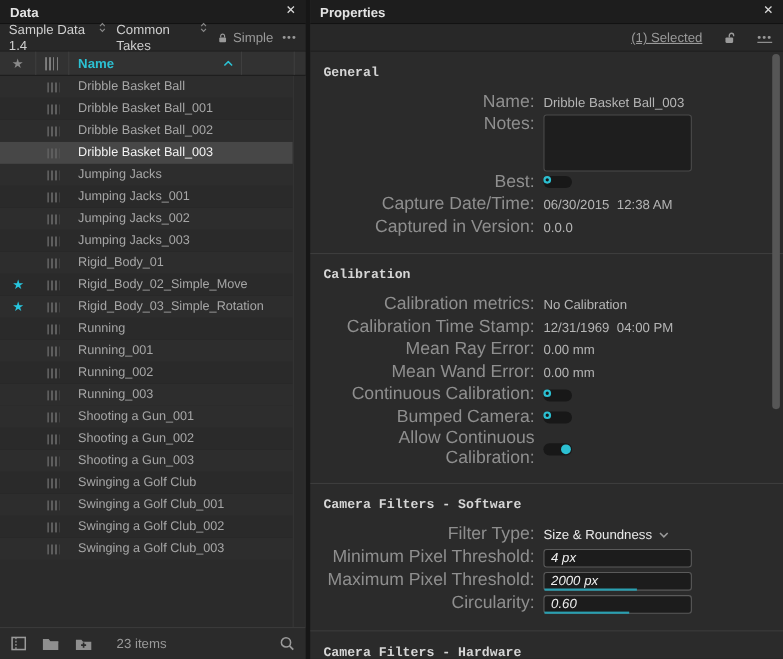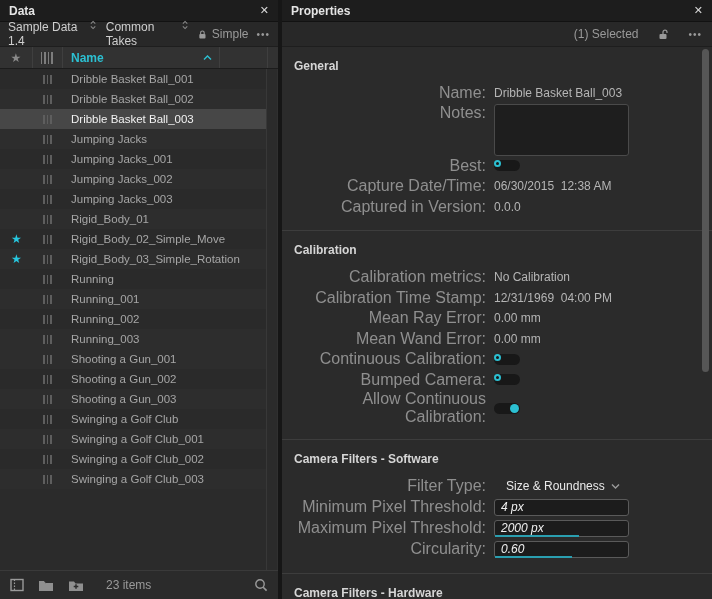--- a/index.html
+++ b/index.html
@@ -49,36 +49,36 @@
   .take-row .c-name{padding-left:8px;white-space:nowrap;}
   .data-footer{height:29px;flex:0 0 29px;background:#2b2b2b;border-top:1px solid #3a3a3a;
     display:flex;align-items:center;gap:14px;padding:0 10px;}
   .data-footer .count{color:#9a9a9a;font-size:12px;margin-left:8px;}
   .data-footer .fspacer{flex:1;}
 
   .gap{width:4px;flex:0 0 4px;background:#161616;}
 
   
   .props-panel{flex:1;}
-  .props-toolbar{justify-content:flex-end;gap:20px;color:#9a9a9a;padding-right:10px;}
+  .props-toolbar{justify-content:flex-end;gap:20px;color:#9a9a9a;padding-right:10px;text-decoration:underline;}
   .props-content{flex:1;position:relative;overflow:hidden;}
   .scroll-thumb{position:absolute;top:2px;right:3px;width:7px;height:323px;border-radius:4px;background:#565656;}
   .section{padding:12px 0 13px 0;}
   .section-sep{height:1px;background:#3d3d3d;}
-  .sec-header{font-size:12px;font-weight:bold;color:#d6d6d6;padding-left:12px;margin-bottom:10px;}
+  .sec-header{font-size:12px;font-weight:bold;color:#d6d6d6;padding-left:12px;margin-bottom:10px;font-family:Liberation Mono, monospace;}
   .prop-row{display:flex;align-items:center;min-height:20.5px;padding-left:10px;}
   .prop-row .lbl{width:194px;flex:0 0 194px;text-align:right;color:#8f8f8f;font-size:16px;}
   .prop-row .val{margin-left:8px;color:#b5b5b5;font-size:12px;white-space:pre;}
   .prop-row.notes-row{align-items:flex-start;}
   .notes-box{margin-left:8px;width:135px;height:52px;background:#1e1e1e;border:1px solid #4a4a4a;border-radius:3px;}
   .toggle{margin-left:8px;width:26px;height:11px;border-radius:6px;background:#181818;position:relative;}
   .toggle .knob{position:absolute;border-radius:50%;}
   .toggle.off .knob{left:0;top:0;width:7px;height:7px;border:2px solid var(--accent);background:transparent;}
   .toggle.on .knob{right:1px;top:1px;width:9px;height:9px;background:var(--accent);}
-  .dropdown{margin-left:20px;display:flex;align-items:center;gap:6px;}
+  .dropdown{margin-left:8px;display:flex;align-items:center;gap:6px;}
   .dropdown .dval{color:#eaeaea;font-size:12px;}
   .field{margin-left:8px;width:135px;height:17px;background:#1c1c1c;border:1px solid #5a5a5a;border-radius:3px;
     position:relative;display:flex;align-items:center;padding-left:6px;}
   .field .ftext{color:#f0f0f0;font-size:12px;font-style:italic;}
   .field .fline{position:absolute;left:0;bottom:-1px;height:2px;background:var(--underline);}
   .input-row{min-height:21px;}
 </style>
 </head>
 <body>
 
@@ -125,20 +125,27 @@
         <span class="nm">Name</span>
         <svg width="9" height="6" viewBox="0 0 9 6">
           <path d="M1 4.5 L4.5 1 L8 4.5" fill="none" stroke="#2cc0d2" stroke-width="1.4"></path>
         </svg>
       </div>
       <div class="hcell hc-rest"></div>
     </div>
 
     <div class="list-wrap">
       <div class="list">
+          <div class="take-row alt">
+    <span class="c-star"></span>
+    <span class="c-ico">
+              <span class="bars bars-r"></span>
+            </span>
+    <span class="c-name">Dribble Basket Ball</span>
+  </div>
           <div class="take-row">
     <span class="c-star"></span>
     <span class="c-ico">
               <span class="bars bars-r"></span>
             </span>
     <span class="c-name">Dribble Basket Ball_001</span>
   </div>
           <div class="take-row alt">
     <span class="c-star"></span>
     <span class="c-ico">

